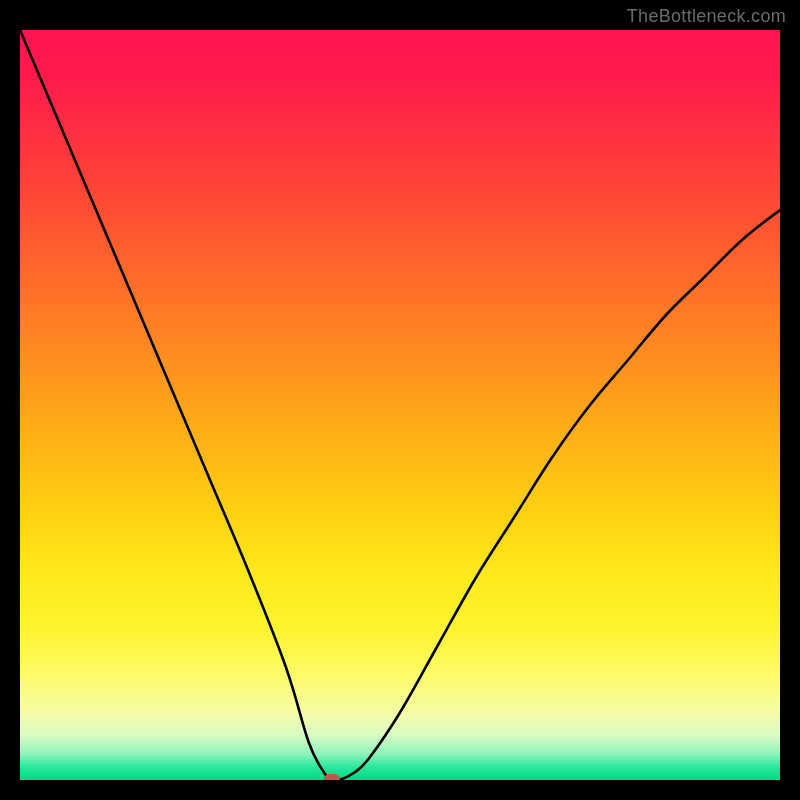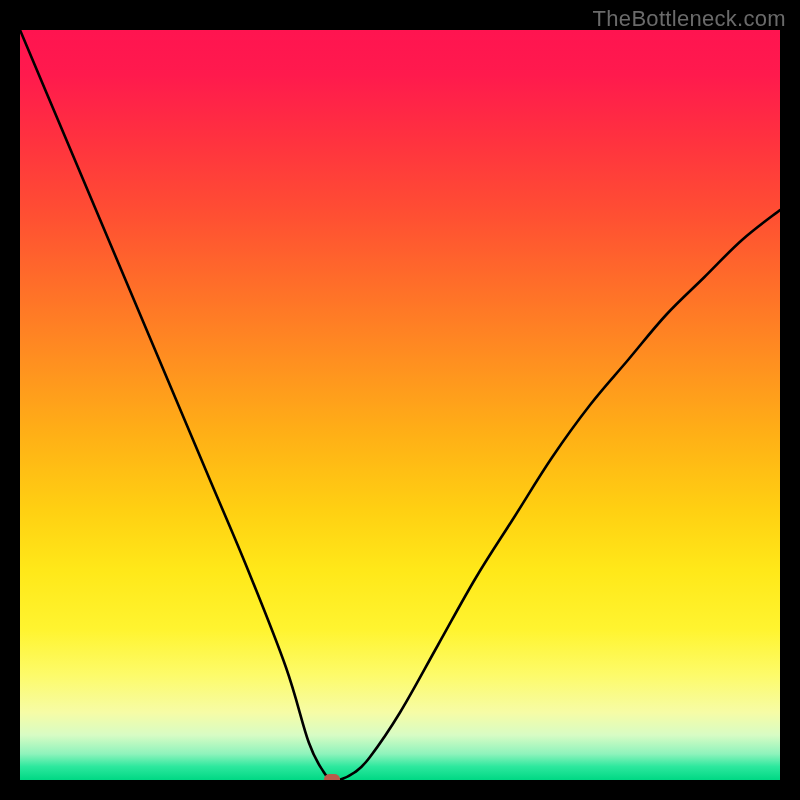--- a/index.html
+++ b/index.html
@@ -15,21 +15,21 @@
     position: relative;
     width: 800px;
     height: 800px;
     background: #000;
   }
   .watermark {
     position: absolute;
     top: 6px;
     right: 14px;
     color: #6a6a6a;
-    font-size: 22px;
+    font-size: 18px;
     font-weight: 500;
     letter-spacing: 0.3px;
     z-index: 50;
     user-select: none;
   }
   .plot-area {
     position: absolute;
     left: 20px;
     top: 30px;
     width: 760px;

